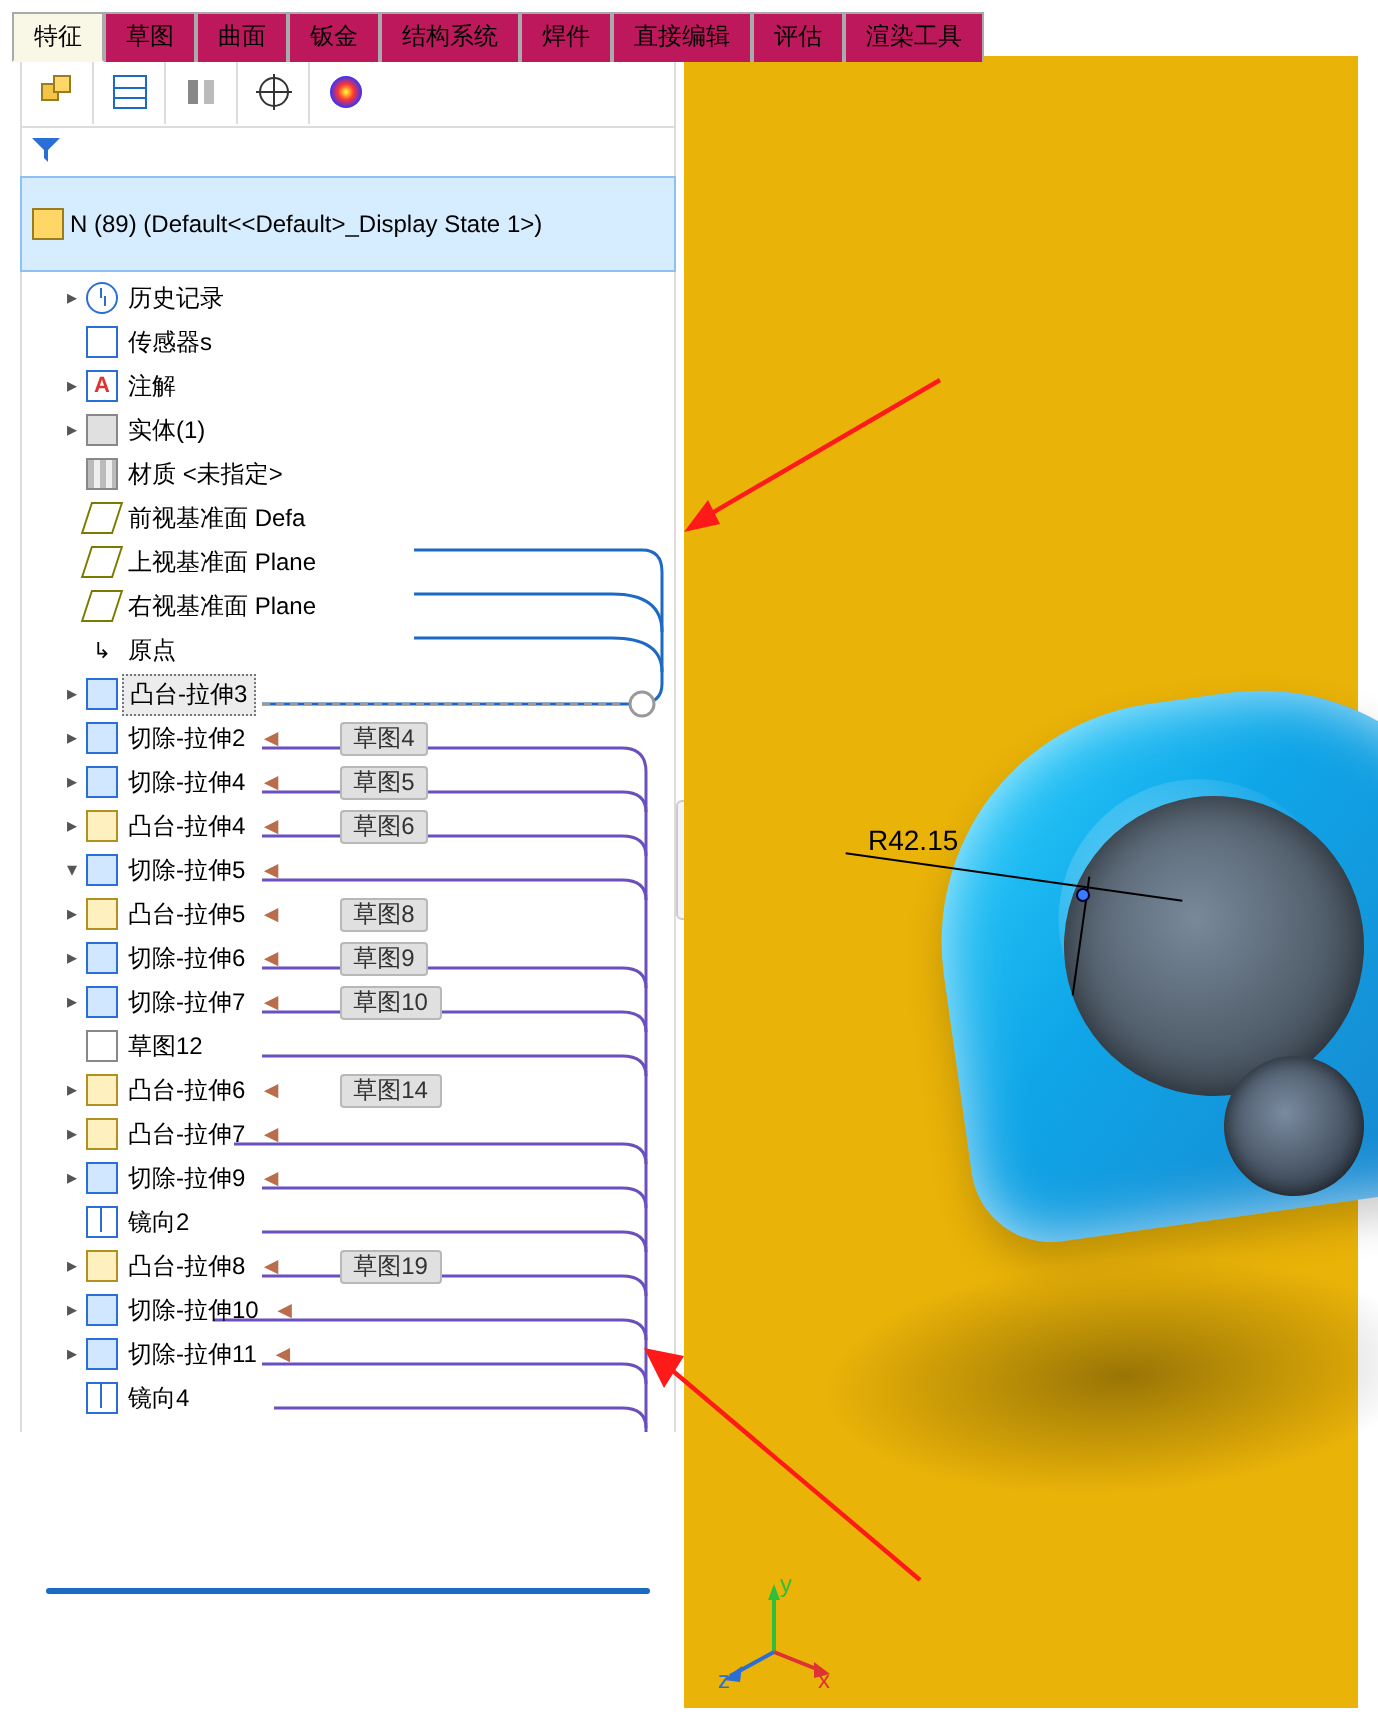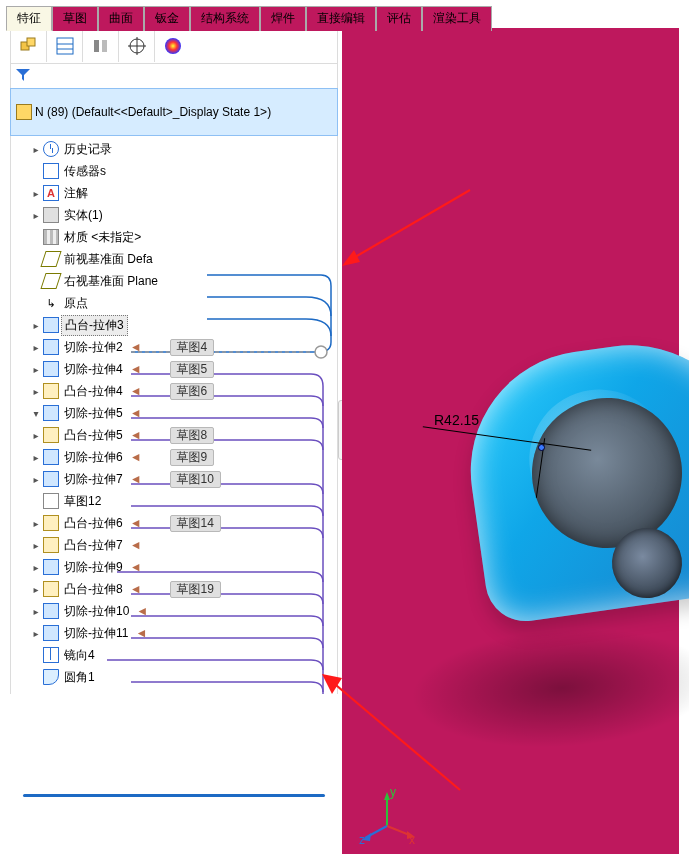--- a/index.html
+++ b/index.html
@@ -61,21 +61,21 @@
   .ic-body { width:14px;height:14px;background:#e0e0e0;border:1px solid #888; }
   .ic-mat { width:14px;height:10px;border:1px solid #888; background:repeating-linear-gradient(90deg,#bbb 0 3px,#eee 3px 6px); }
 
   svg.conn { position:absolute; left:0; top:0; width:328px; height:100%; pointer-events:none; }
   .conn .blue { stroke:#1d6ac4; stroke-width:1.5; fill:none; }
   .conn .purple { stroke:#6b4fbf; stroke-width:1.5; fill:none; }
   .conn .dash { stroke:#999; stroke-width:1.5; fill:none; stroke-dasharray:4 3; }
   .conn .ring { fill:#fff; stroke:#999; stroke-width:1.5; }
   .hr-blue { position:absolute; left:12px; height:3px; background:#1d6ac4; border-radius:2px; }
 
-  .viewport { position:absolute; left:342px; top:28px; right:10px; bottom:10px; background:#be185d; }
+  .viewport { position:absolute; left:342px; top:28px; right:10px; bottom:10px; background:#eab308; }
   .splitter { position:absolute; left:338px; top:400px; width:8px; height:60px; border:1px solid #ccc; border-radius:3px; background:#f4f4f4; }
 
   .part { position:absolute; left:40px; top:290px; width:340px; height:380px; }
   .shadow { position:absolute; left:30px; top:310px; width:300px; height:120px; background: radial-gradient(ellipse at center, rgba(0,0,0,0.35), rgba(0,0,0,0) 70%); transform: skewX(-20deg); }
   .solid { position:absolute; left:90px; top:30px; width:280px; height:260px; background: linear-gradient(135deg,#2fd3ff 0%, #0fa6e8 40%, #1a7fc9 100%); border-radius: 120px 120px 40px 40px / 120px 120px 40px 40px; box-shadow: inset 0 0 30px rgba(255,255,255,0.7), 0 10px 20px rgba(0,0,0,0.2); transform: rotate(-8deg); overflow:hidden; }
   .solid::after { content:""; position:absolute; left:60px; top:40px; width:140px; height:140px; border-radius:50%; background: radial-gradient(circle at 40% 40%, rgba(255,255,255,0.4), rgba(255,255,255,0) 70%); }
   .inner { position:absolute; left:150px; top:80px; width:150px; height:150px; border-radius:50%; background: radial-gradient(circle at 45% 40%, #79899a, #46525e 70%, #2f3740); transform: rotate(-8deg); box-shadow: inset 0 0 20px rgba(0,0,0,0.5); }
   .hole { position:absolute; left:230px; top:210px; width:70px; height:70px; border-radius:50%; background: radial-gradient(circle at 45% 40%, #7a8aa0, #3a4654 70%, #222); transform: rotate(-8deg); box-shadow: inset 0 0 10px rgba(0,0,0,0.6); }
 
   .dim { position:absolute; left:52px; top:94px; color:#000; font-size:14px; }
@@ -225,20 +225,25 @@
         <span class="lbl">材质 &lt;未指定&gt;</span>
       </div>
     <div class="node indent-1">
         <span class="caret"></span>
         <span class="ic ic-plane"></span>
         <span class="lbl">前视基准面 Defa</span>
       </div>
     <div class="node indent-1">
         <span class="caret"></span>
         <span class="ic ic-plane"></span>
+        <span class="lbl">上视基准面 Plane</span>
+      </div>
+    <div class="node indent-1">
+        <span class="caret"></span>
+        <span class="ic ic-plane"></span>
         <span class="lbl">右视基准面 Plane</span>
       </div>
     <div class="node indent-1">
         <span class="caret"></span>
         <span class="ic">↳</span>
         <span class="lbl">原点</span>
       </div>
 
     <div class="node indent-1 selected">
         <span class="caret">▸</span>
@@ -312,20 +317,25 @@
         <span class="lbl">凸台-拉伸7</span>
         <span class="ferr">◄</span>
       </div>
     <div class="node indent-1">
         <span class="caret">▸</span>
         <span class="ic ic-boss blue"></span>
         <span class="lbl">切除-拉伸9</span>
         <span class="ferr">◄</span>
       </div>
     <div class="node indent-1">
+        <span class="caret"></span>
+        <span class="ic ic-mirror"></span>
+        <span class="lbl">镜向2</span>
+      </div>
+    <div class="node indent-1">
         <span class="caret">▸</span>
         <span class="ic ic-boss yellow"></span>
         <span class="lbl">凸台-拉伸8</span>
         <span class="ferr">◄</span>
         <span class="badge">草图19</span>
       </div>
     <div class="node indent-1">
         <span class="caret">▸</span>
         <span class="ic ic-boss blue"></span>
         <span class="lbl">切除-拉伸10</span>
@@ -334,25 +344,20 @@
     <div class="node indent-1">
         <span class="caret">▸</span>
         <span class="ic ic-boss blue"></span>
         <span class="lbl">切除-拉伸11</span>
         <span class="ferr">◄</span>
       </div>
     <div class="node indent-1">
         <span class="caret"></span>
         <span class="ic ic-mirror"></span>
         <span class="lbl">镜向4</span>
-      </div>
-    <div class="node indent-1">
-        <span class="caret"></span>
-        <span class="ic ic-fillet"></span>
-        <span class="lbl">圆角1</span>
       </div>
 
     <div class="hr-blue" style="top:658px; width:302px;"></div>
   </div>
 </div>
 
 <div class="splitter"></div>
 
 <div class="viewport">
   <div class="part">

